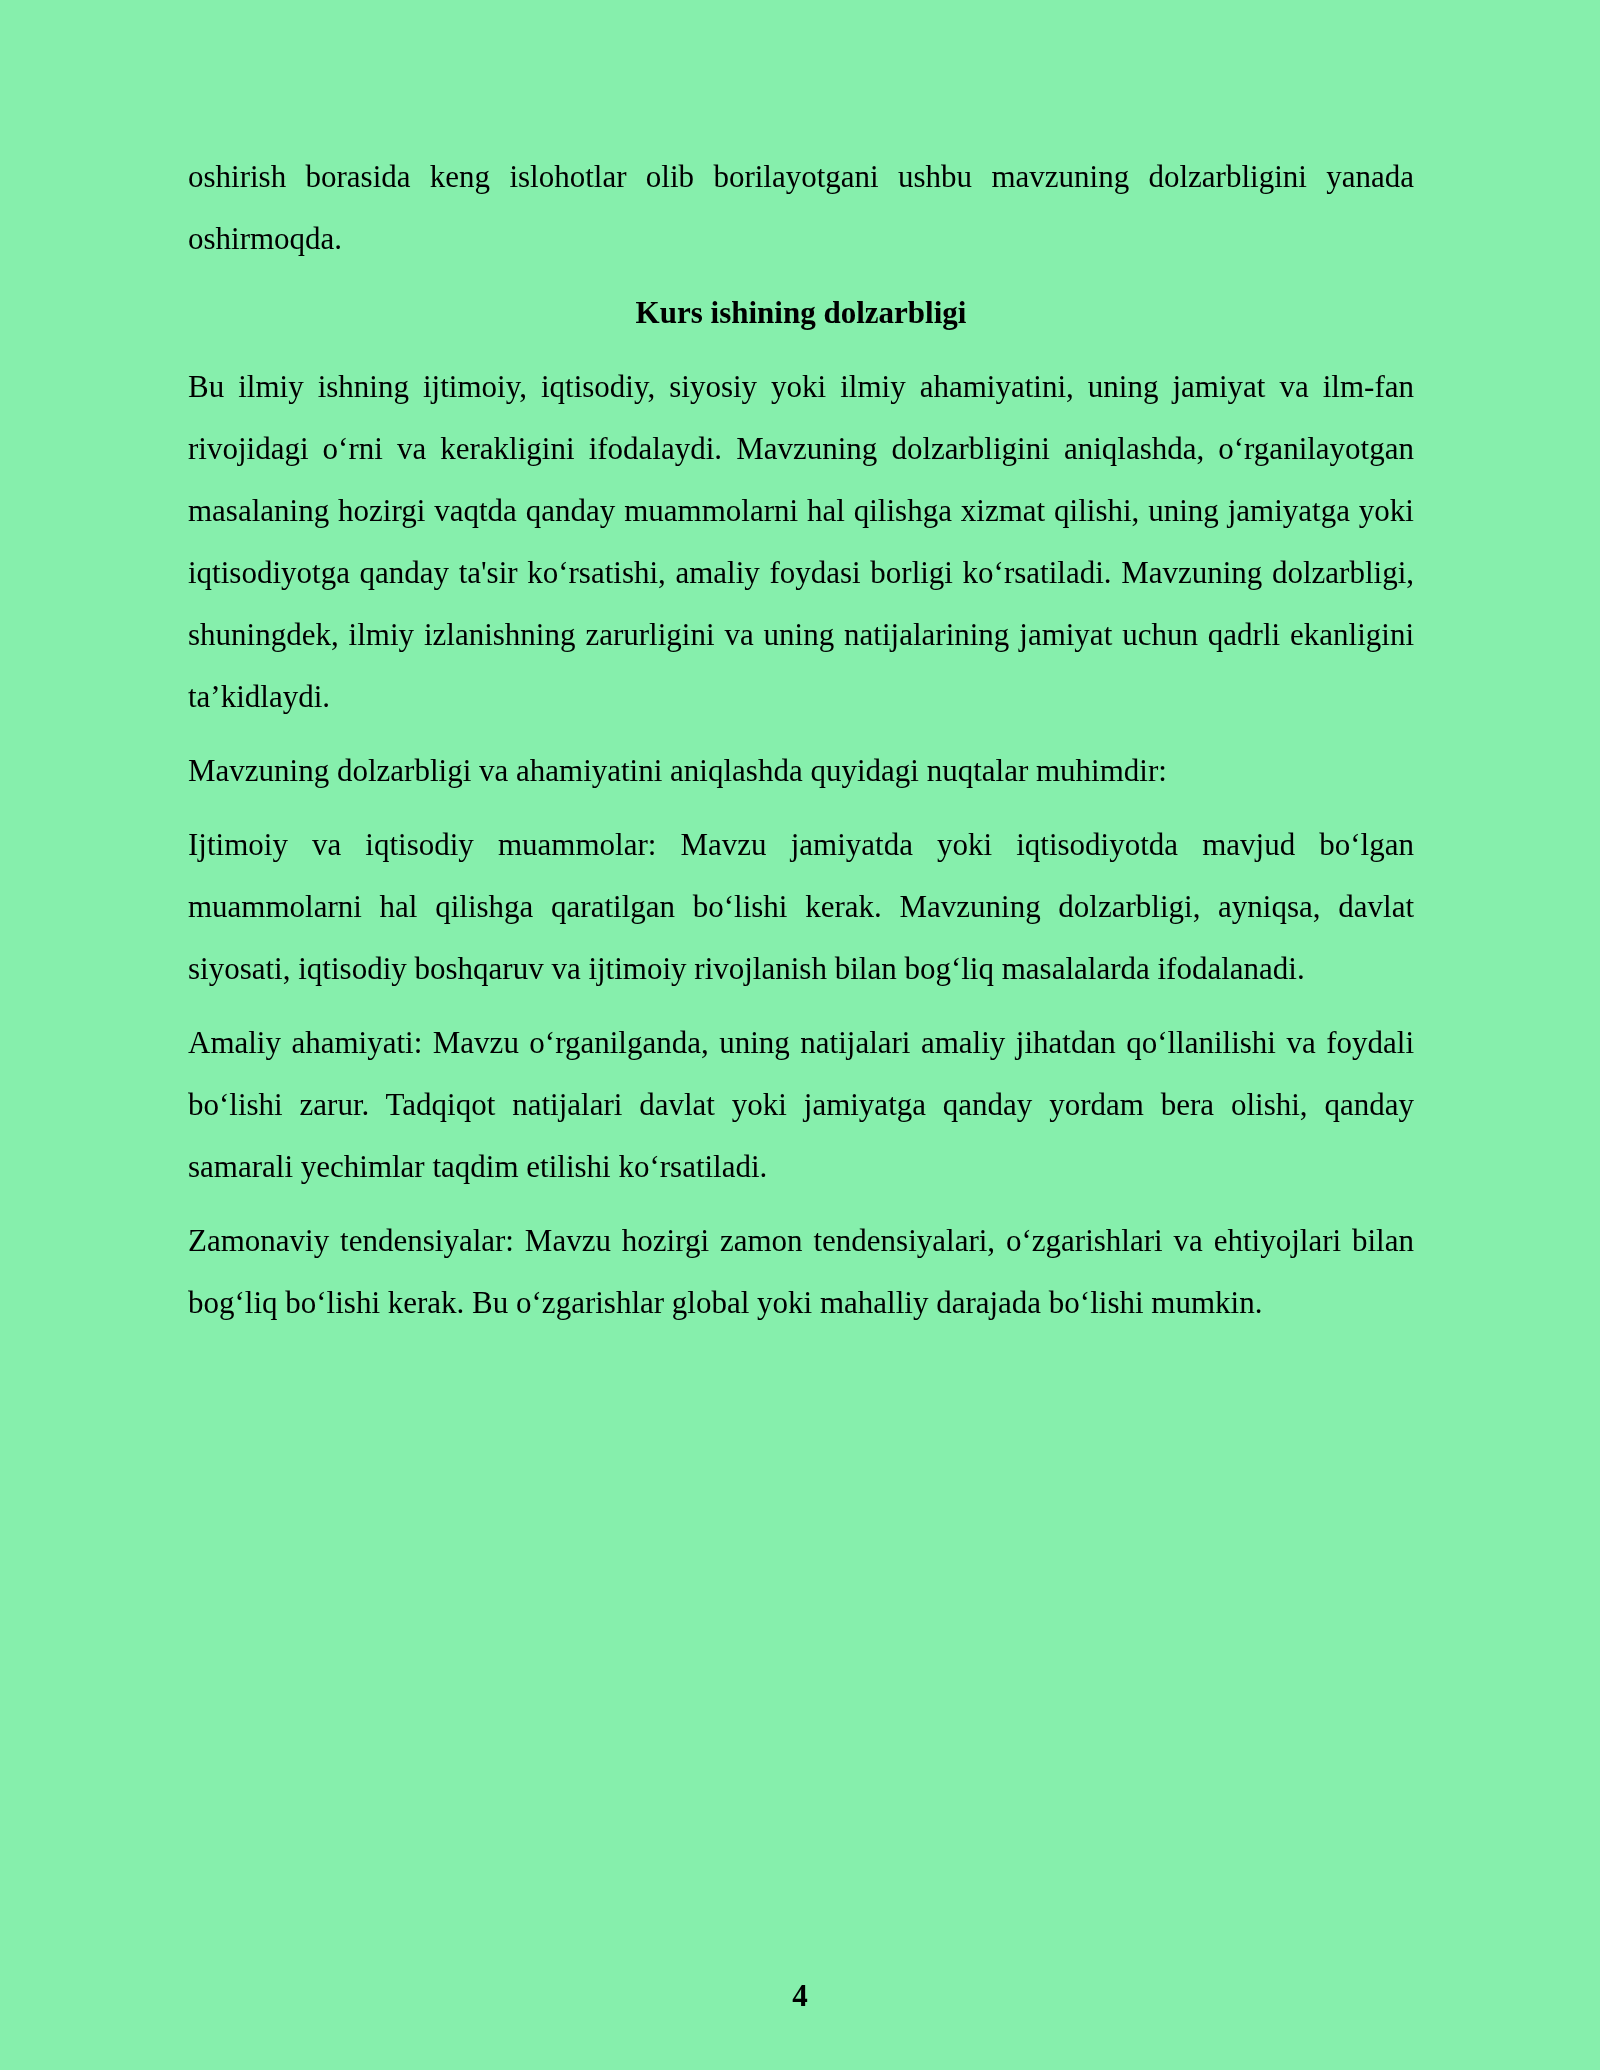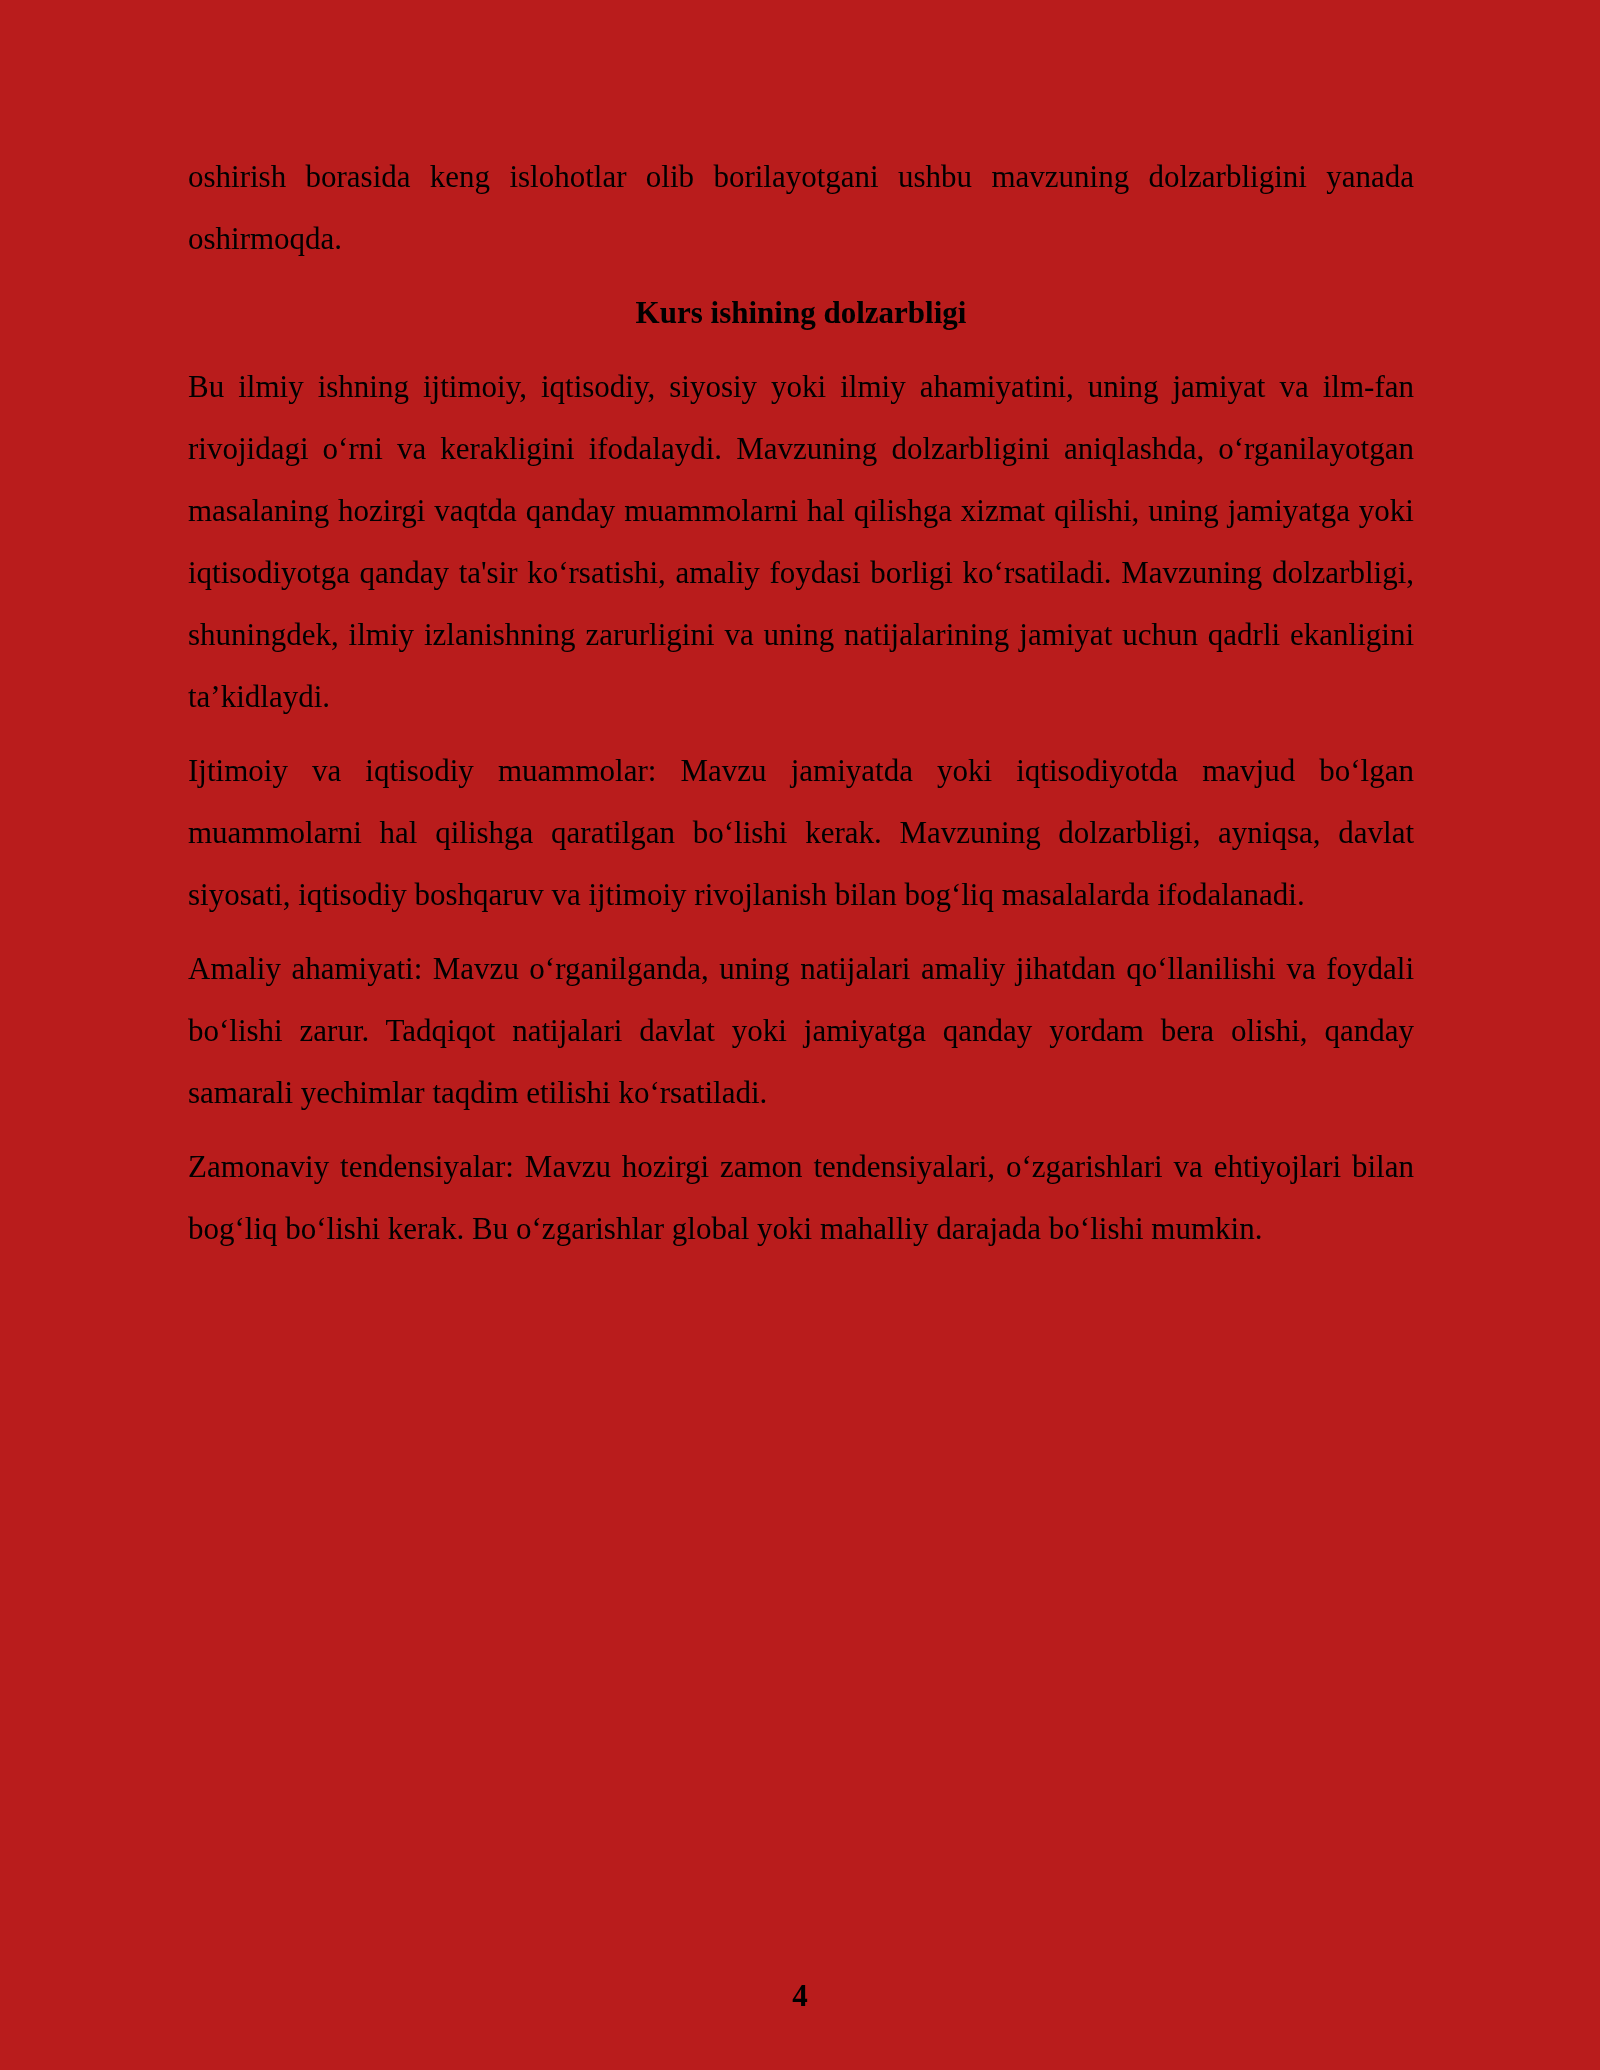--- a/index.html
+++ b/index.html
@@ -10,21 +10,21 @@
   body {
     width: 1600px;
     height: 2070px;
     font-family: "Liberation Serif", "DejaVu Serif", serif;
     color: #000000;
   }
   .page {
     position: relative;
     width: 1600px;
     height: 2070px;
-    background: #b91c1c;
+    background: #86efac;
     box-sizing: border-box;
     padding: 146px 186px 140px 188px;
     overflow: hidden;
   }
   .content p,
   .content h2 {
     font-size: 31px;
     line-height: 62px;
     margin: 0 0 12px 0;
     text-align: justify;
@@ -48,20 +48,21 @@
 <body>
 
 <div class="page">
   <div class="content">
     <p>oshirish borasida keng islohotlar olib borilayotgani ushbu mavzuning dolzarbligini yanada oshirmoqda.</p>
 
     <h2>Kurs ishining dolzarbligi</h2>
 
     <p>Bu ilmiy ishning ijtimoiy, iqtisodiy, siyosiy yoki ilmiy ahamiyatini, uning jamiyat va ilm-fan rivojidagi o‘rni va kerakligini ifodalaydi. Mavzuning dolzarbligini aniqlashda, o‘rganilayotgan masalaning hozirgi vaqtda qanday muammolarni hal qilishga xizmat qilishi, uning jamiyatga yoki iqtisodiyotga qanday ta'sir ko‘rsatishi, amaliy foydasi borligi ko‘rsatiladi. Mavzuning dolzarbligi, shuningdek, ilmiy izlanishning zarurligini va uning natijalarining jamiyat uchun qadrli ekanligini ta’kidlaydi.</p>
 
+    <p>Mavzuning dolzarbligi va ahamiyatini aniqlashda quyidagi nuqtalar muhimdir:</p>
 
     <p>Ijtimoiy va iqtisodiy muammolar: Mavzu jamiyatda yoki iqtisodiyotda mavjud bo‘lgan muammolarni hal qilishga qaratilgan bo‘lishi kerak. Mavzuning dolzarbligi, ayniqsa, davlat siyosati, iqtisodiy boshqaruv va ijtimoiy rivojlanish bilan bog‘liq masalalarda ifodalanadi.</p>
 
     <p>Amaliy ahamiyati: Mavzu o‘rganilganda, uning natijalari amaliy jihatdan qo‘llanilishi va foydali bo‘lishi zarur. Tadqiqot natijalari davlat yoki jamiyatga qanday yordam bera olishi, qanday samarali yechimlar taqdim etilishi ko‘rsatiladi.</p>
 
     <p>Zamonaviy tendensiyalar: Mavzu hozirgi zamon tendensiyalari, o‘zgarishlari va ehtiyojlari bilan bog‘liq bo‘lishi kerak. Bu o‘zgarishlar global yoki mahalliy darajada bo‘lishi mumkin.</p>
 
   </div>
 
   <div class="page-number">4</div>

